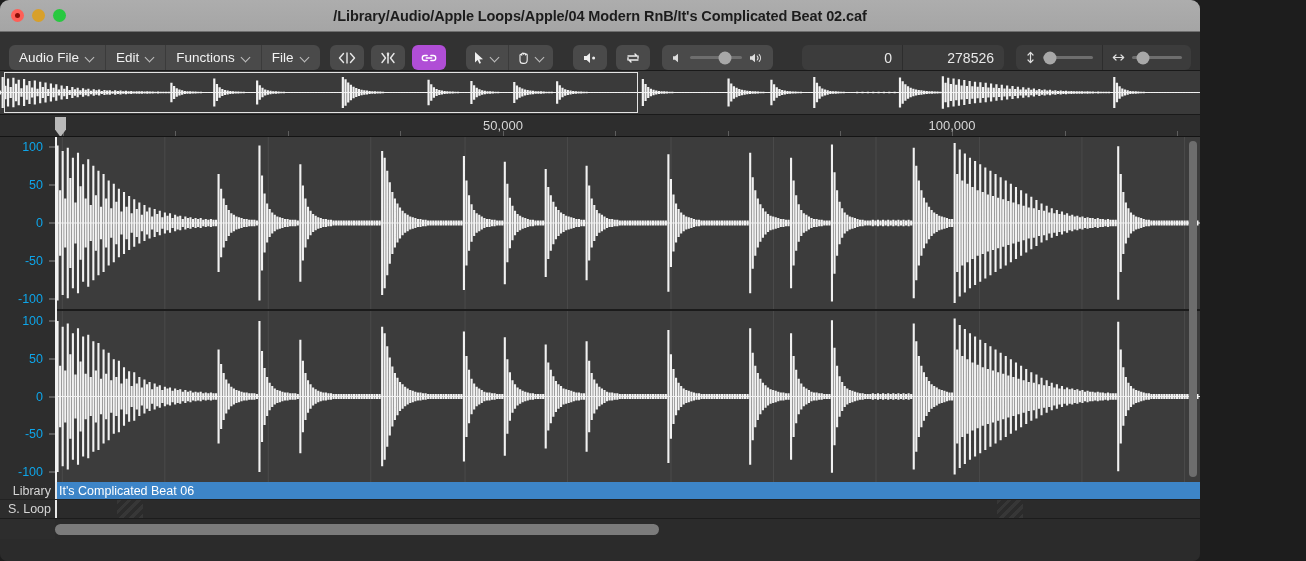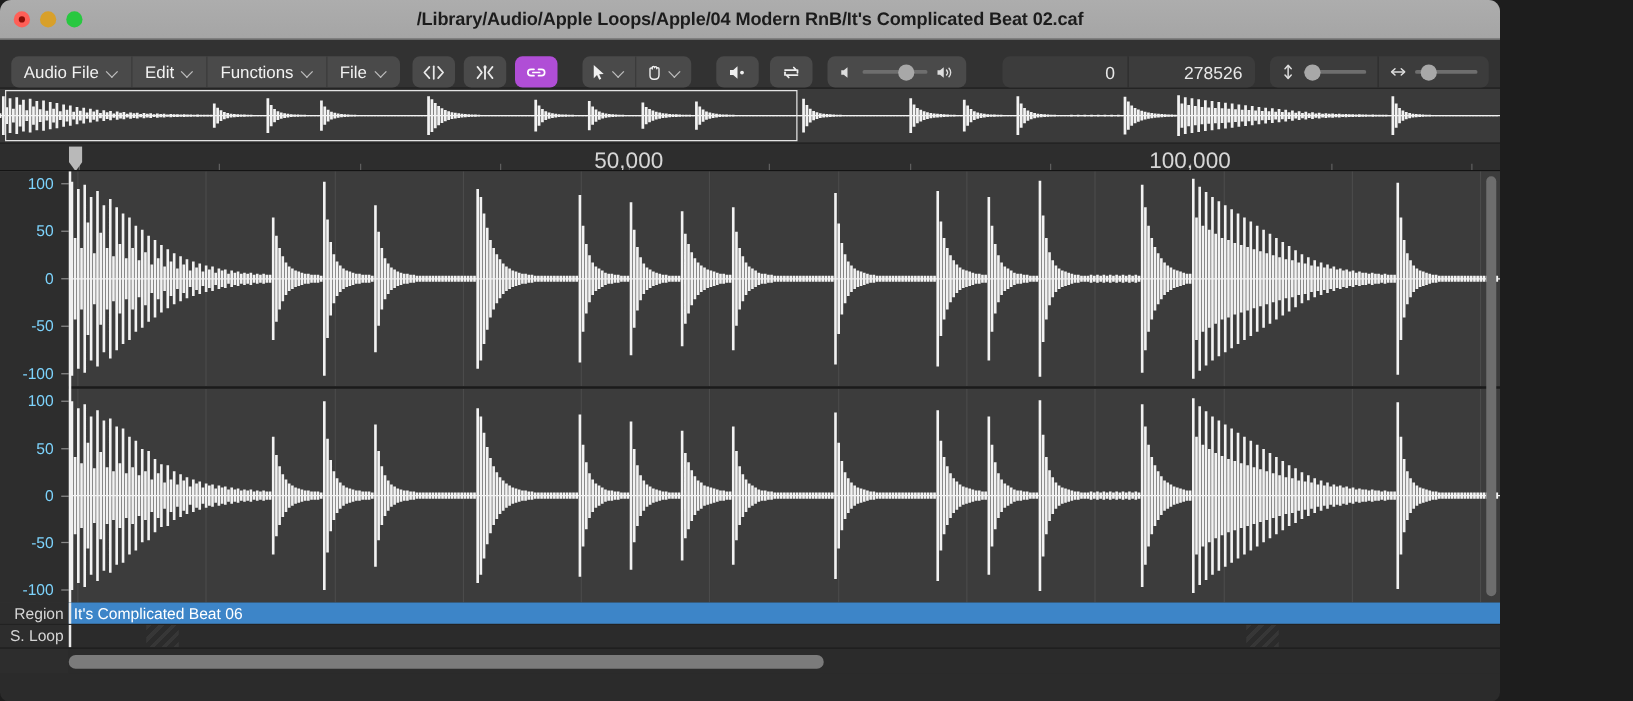--- a/index.html
+++ b/index.html
@@ -125,21 +125,21 @@
     border: 1px solid #e3e3e3; pointer-events: none; z-index: 3;
   }
 
   
   .ruler {
     position: relative; height: 22px; width: 100%;
     background: #2d2d2d; border-bottom: 1px solid #141414;
     overflow: hidden;
   }
   .rlabel {
-    position: absolute; top: 3px; font-size: 18px; color: #d6d6d6;
+    position: absolute; top: 3px; font-size: 13px; color: #d6d6d6;
     transform: translateX(-50%);
   }
   .rtick {
     position: absolute; bottom: 0; width: 1px; height: 5px; background: #5e5e5e;
   }
   .playhead-head {
     position: absolute; left: 55px; top: 2px; width: 11px; height: 20px;
     background: #b9b9b9; z-index: 5;
     clip-path: polygon(0 0, 100% 0, 100% 62%, 50% 100%, 0 62%);
   }
@@ -151,21 +151,21 @@
   
   .wavearea {
     position: relative; width: 100%; height: 345px; background: #3c3c3c;
     overflow: hidden;
   }
   .axis {
     position: absolute; left: 0; top: 0; width: 55px; height: 100%;
     background: #2d2d2d; z-index: 6;
   }
   .ylab {
-    position: absolute; right: 12px; font-size: 12.5px; color: #7dd3fc;
+    position: absolute; right: 12px; font-size: 12.5px; color: #0ea5e9;
     transform: translateY(-50%); text-align: center;
   }
   .ytick {
     position: absolute; right: 0; width: 6px; height: 1px; background: #8a8a8a;
     transform: translateY(-50%);
   }
   .channel { position: absolute; left: 55px; right: 0; overflow: hidden; }
   .chsep {
     position: absolute; left: 0; right: 0; height: 2px; background: #1b1b1b;
     z-index: 4;
@@ -485,21 +485,21 @@
 
     <div class="playline"></div>
 
     <div class="vscroll">
       <div class="vthumb"></div>
     </div>
   </div>
 
   <div class="lanes">
     <div class="lane">
-      <div class="lanelabel">Region</div>
+      <div class="lanelabel">Library</div>
       <div class="lanebody region">
         <span class="regiontext">It's Complicated Beat 06</span>
       </div>
     </div>
     <div class="lane">
       <div class="lanelabel">S. Loop</div>
       <div class="lanebody">
         <div class="hatch" style="left:60px;"></div>
         <div class="hatch" style="left:940px;"></div>
       </div>

